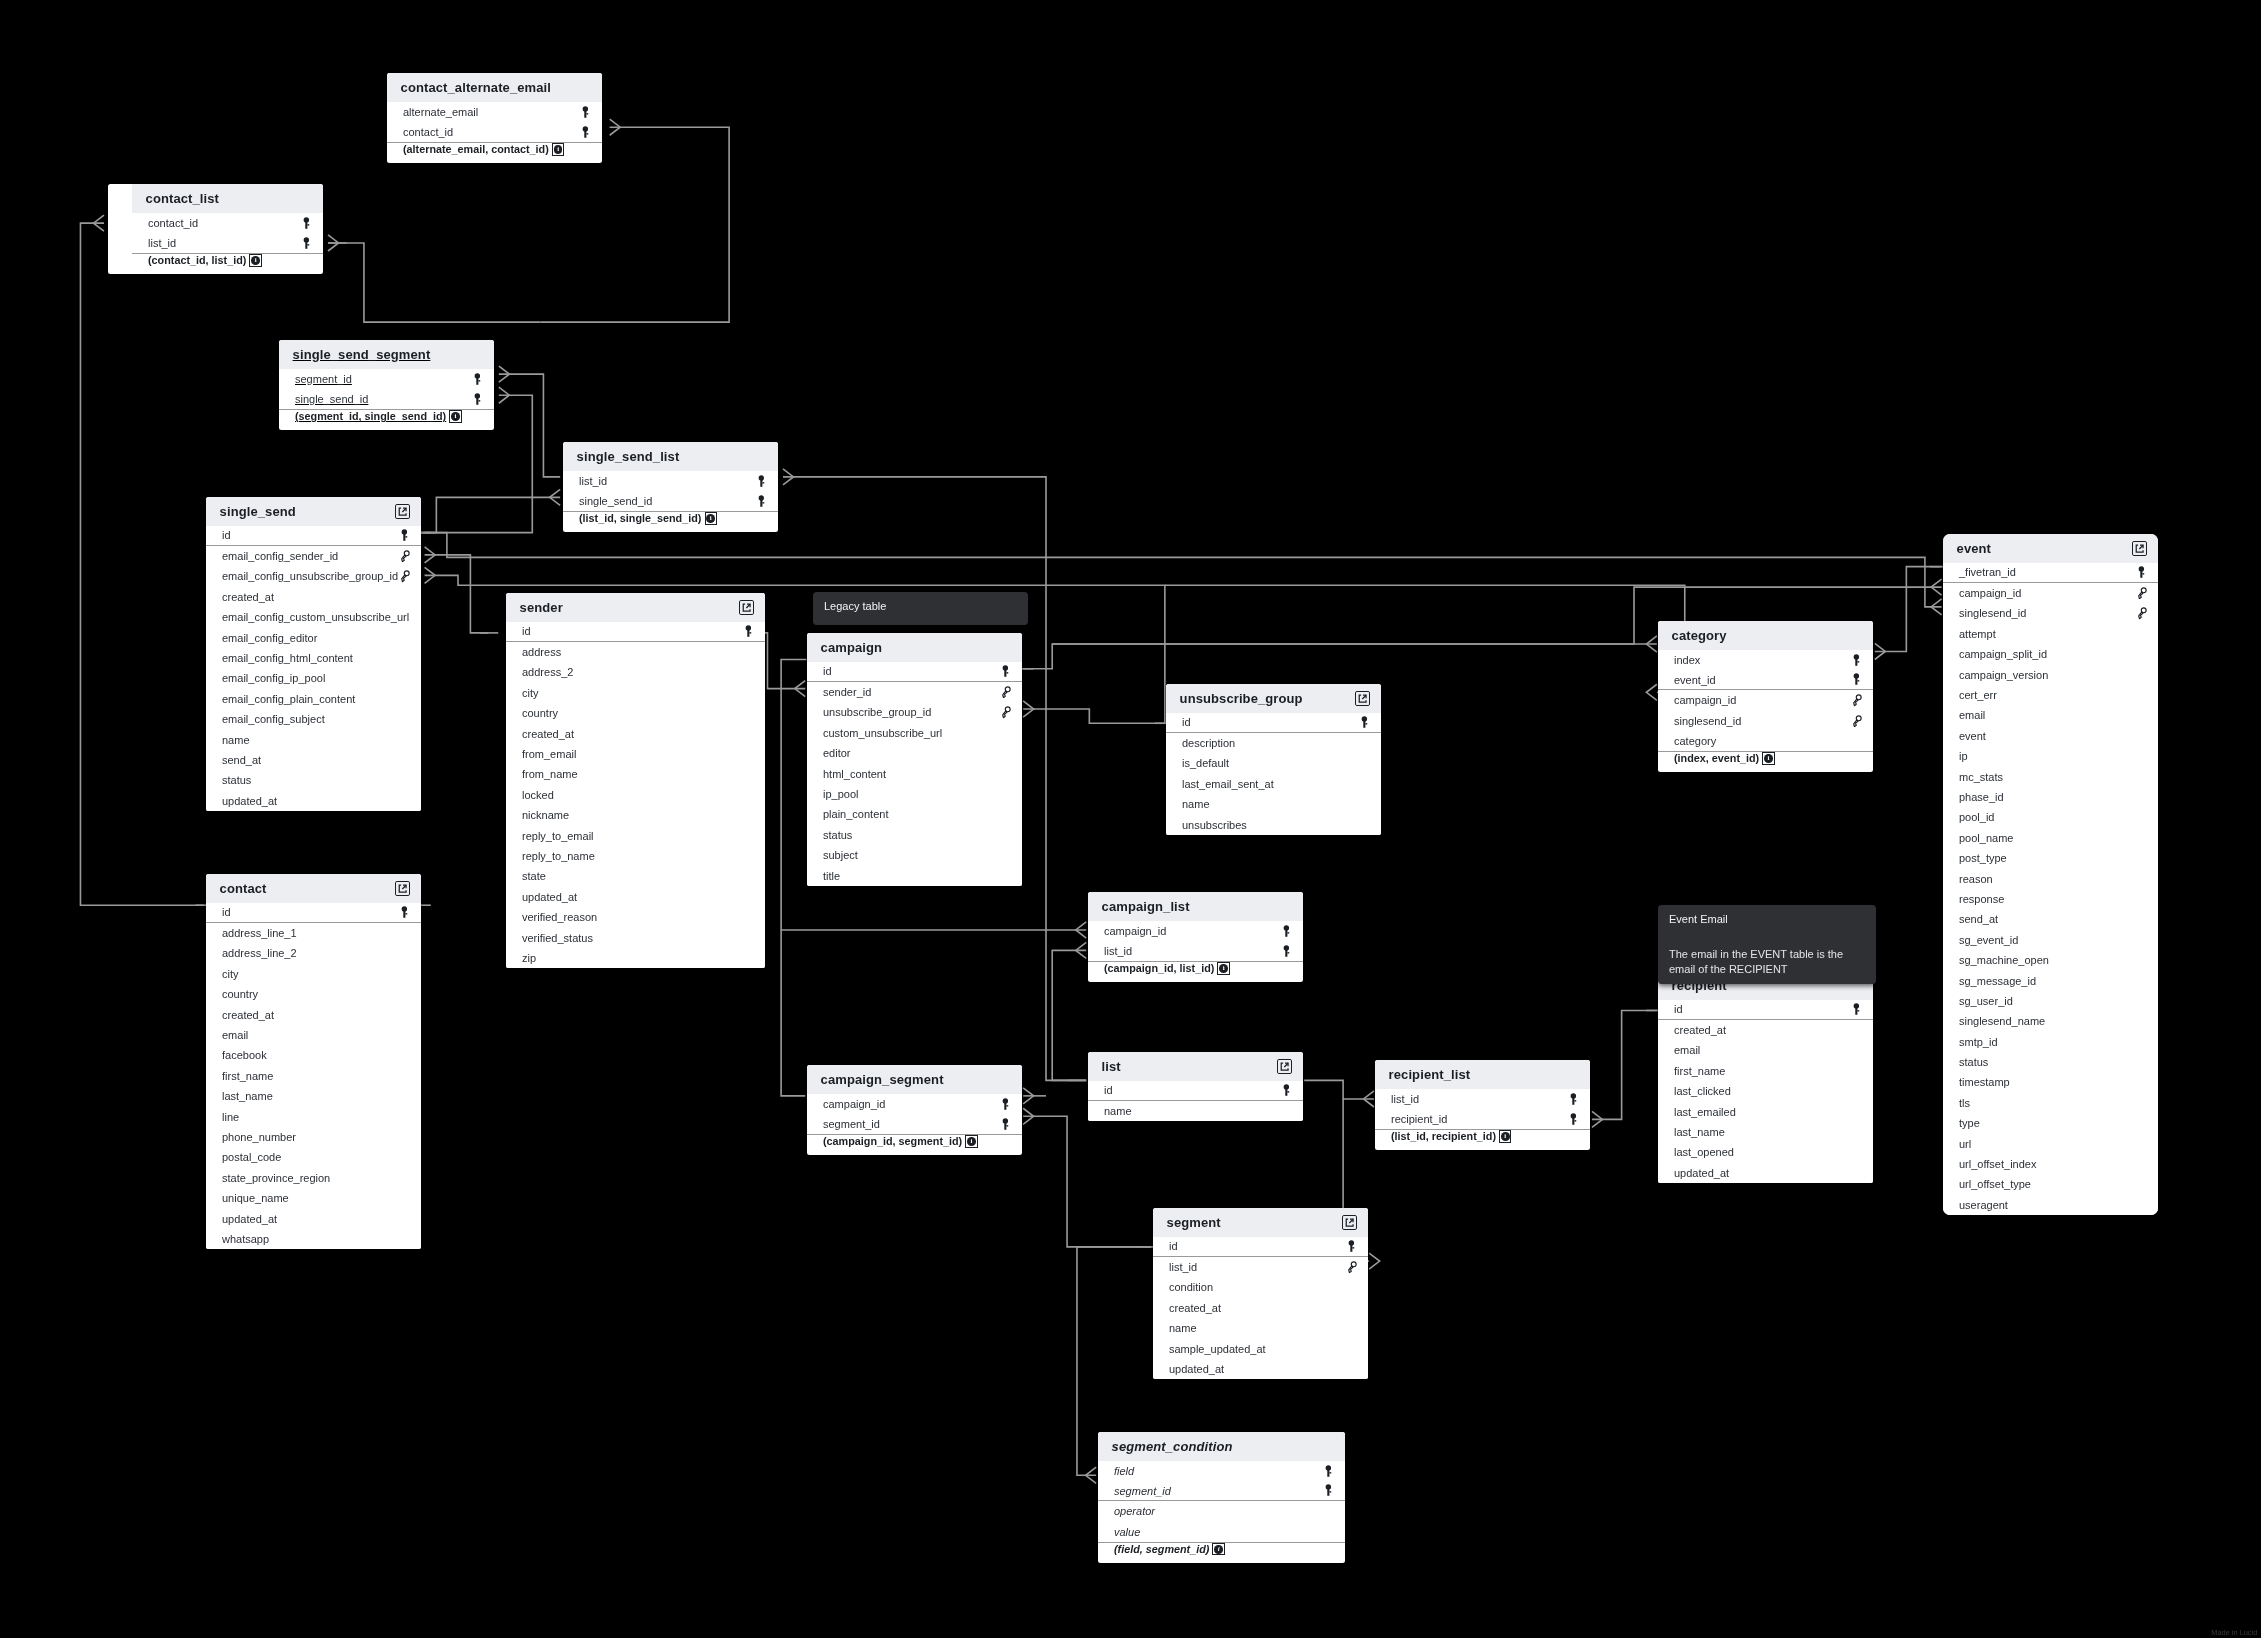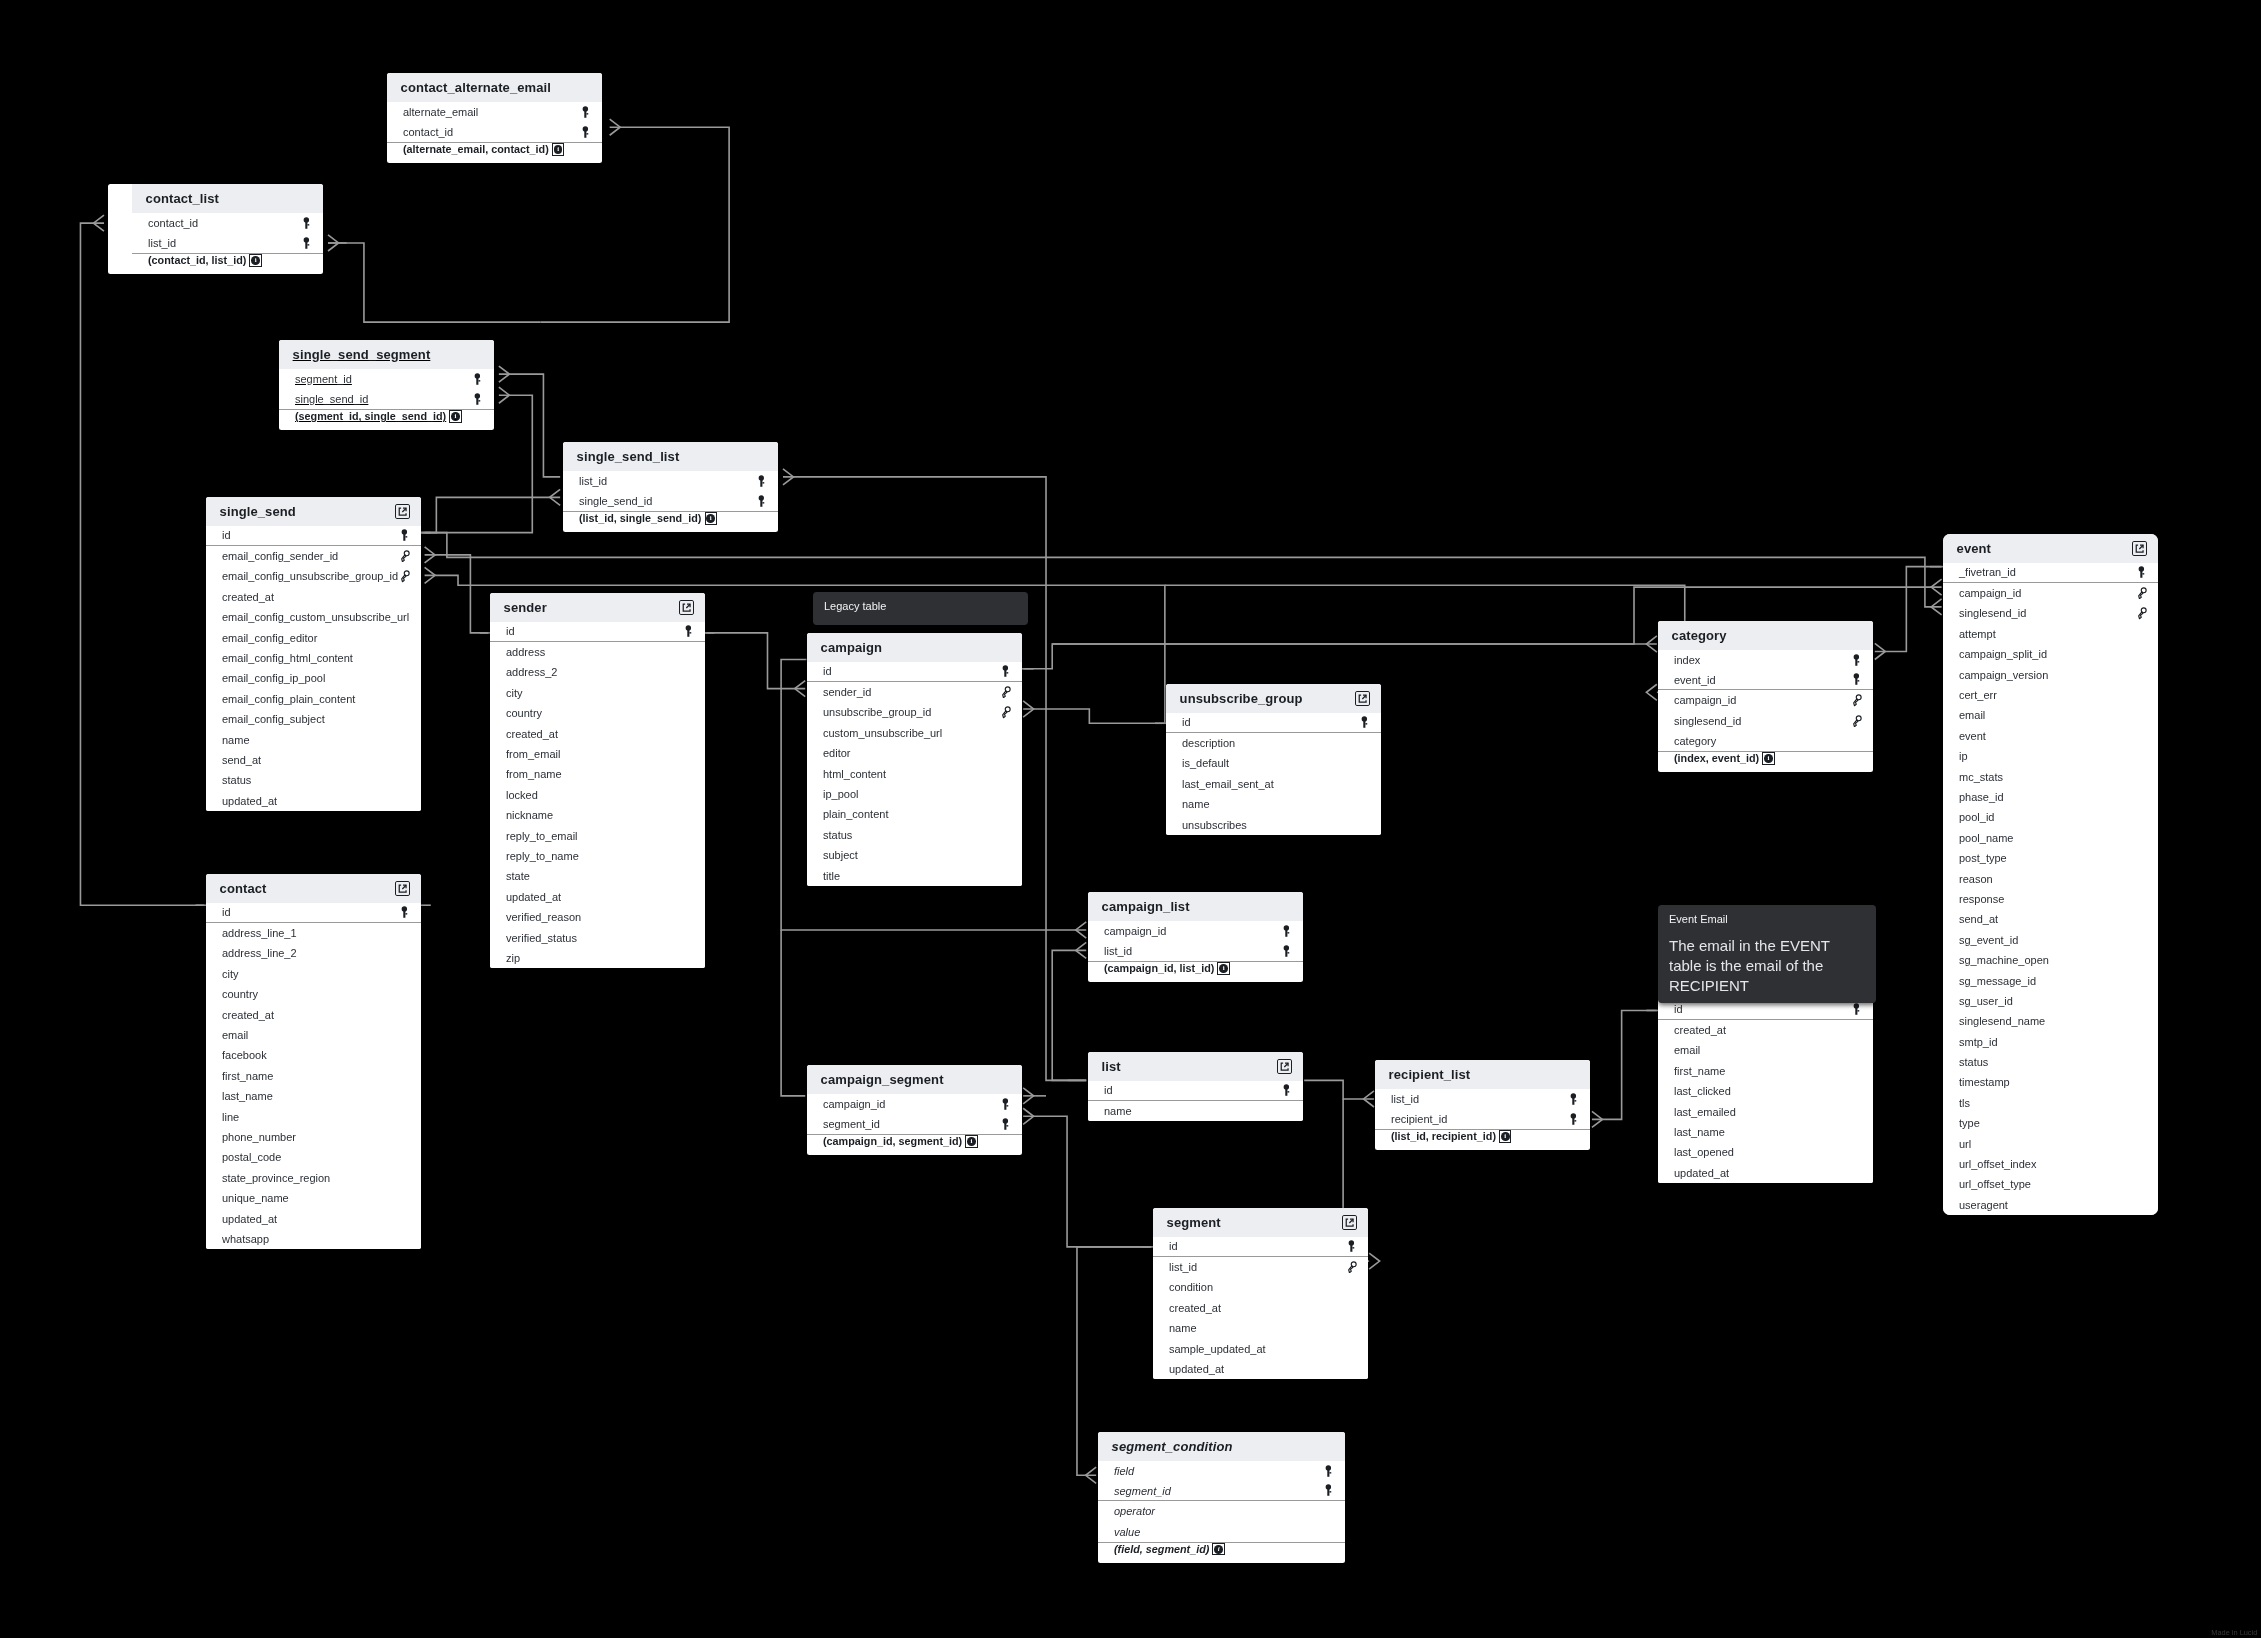--- a/index.html
+++ b/index.html
@@ -28,21 +28,21 @@
   .foot .ck { font-size:10.8px; font-weight:bold; color:#1b1f24; white-space:nowrap; }
   .foot .ibox { margin-left:3.1px; width:12.4px; height:12.4px; border:1.5px solid #1b1f24;
                 display:flex; align-items:center; justify-content:center; }
   .foot .ibox .dot { width:8.7px; height:8.7px; border-radius:50%; background:#1b1f24;
                      color:#fff; font-size:6.8px; font-weight:bold; line-height:8.7px;
                      text-align:center; font-family:"Liberation Serif", serif; }
 
   .tip { position:absolute; background:#2e3033; border-radius:3.7px; padding:8px 11px;
          box-shadow:0 1.2px 5px rgba(0,0,0,.6); }
   .tip .t1 { font-size:11px; color:#f2f3f5; }
-  .tip .t2 { font-size:15px; color:#e4e6e9; margin-top:11px; line-height:1.32; }
+  .tip .t2 { font-size:11px; color:#e4e6e9; margin-top:22px; line-height:1.32; }
 
   .wm { position:absolute; right:3.7px; bottom:2.5px; font-size:7.4px; color:#3a3a3a; }
 </style>
 </head>
 <body>
 
 <div id="canvas">
 
   <svg class="links" viewBox="0 0 3653 2647" width="2261" height="1639">
     <g stroke="#9a9a9a" stroke-width="2.6" fill="none">
@@ -361,21 +361,21 @@
           <div class="row">
             <span class="fld">status</span>
             <span class="kyw"></span>
           </div>
           <div class="row">
             <span class="fld">updated_at</span>
             <span class="kyw"></span>
           </div>
         </div>
       </div>
-      <div class="tbl" style="left: 490px; top: 593px; width: 215px;">
+      <div class="tbl" style="left: 506px; top: 593px; width: 259px;">
         <div class="tbl-hd">
           <span class="nm">sender</span>
           <span class="exp">
             <svg width="9.3" height="9.3" viewBox="0 0 15 15">
               <path d="M5 2 H2 V13 H13 V10" fill="none" stroke="#1b1f24" stroke-width="2"></path>
               <path d="M8 2 H13 V7" fill="none" stroke="#1b1f24" stroke-width="2"></path>
               <path d="M13 2 L7 8" stroke="#1b1f24" stroke-width="2"></path>
             </svg>
           </span>
         </div>

